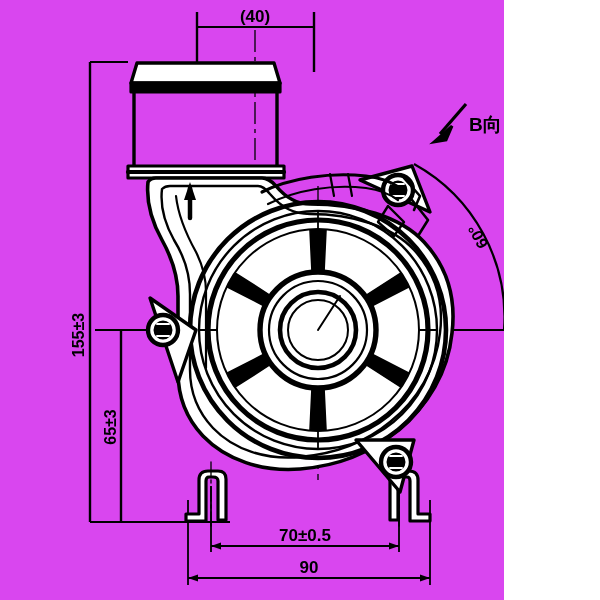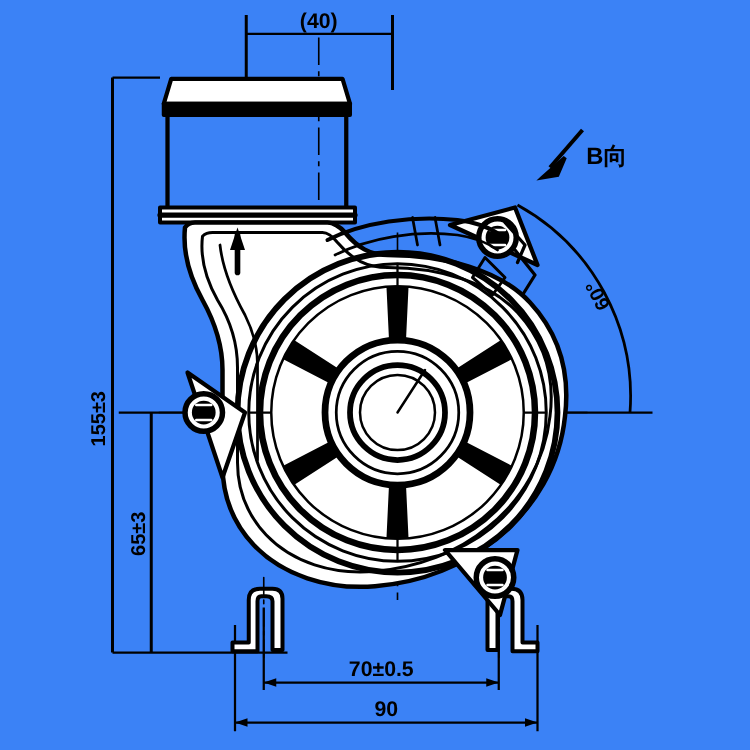--- a/index.html
+++ b/index.html
@@ -2,23 +2,23 @@
 <html><head>
 <meta charset="utf-8">
 <style>
   html, body {
     margin: 0;
     padding: 0;
     background: #ffffff;
   }
   #sheet {
     position: relative;
-    width: 600px;
+    width: 504px;
     height: 600px;
-    background: #3b82f6;
+    background: #d946ef;
     overflow: hidden;
     font-family: "Liberation Sans", sans-serif;
   }
   #sheet svg {
     position: absolute;
     left: 0;
     top: 0;
   }
   .dim-text {
     font-family: "Liberation Sans", sans-serif;

